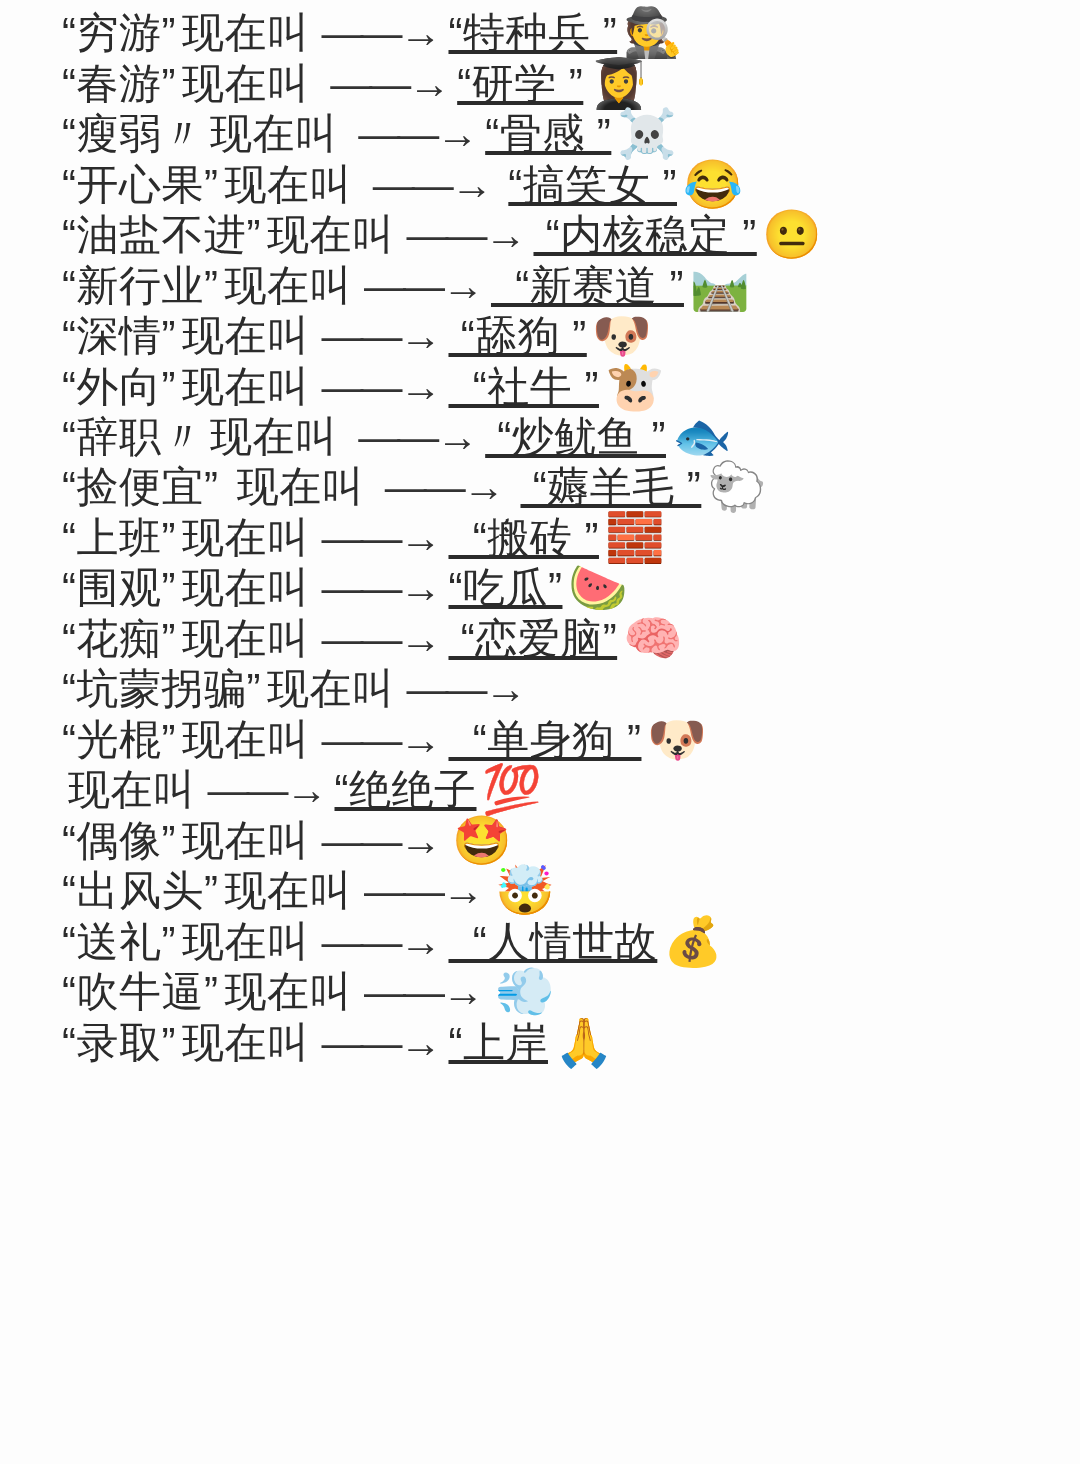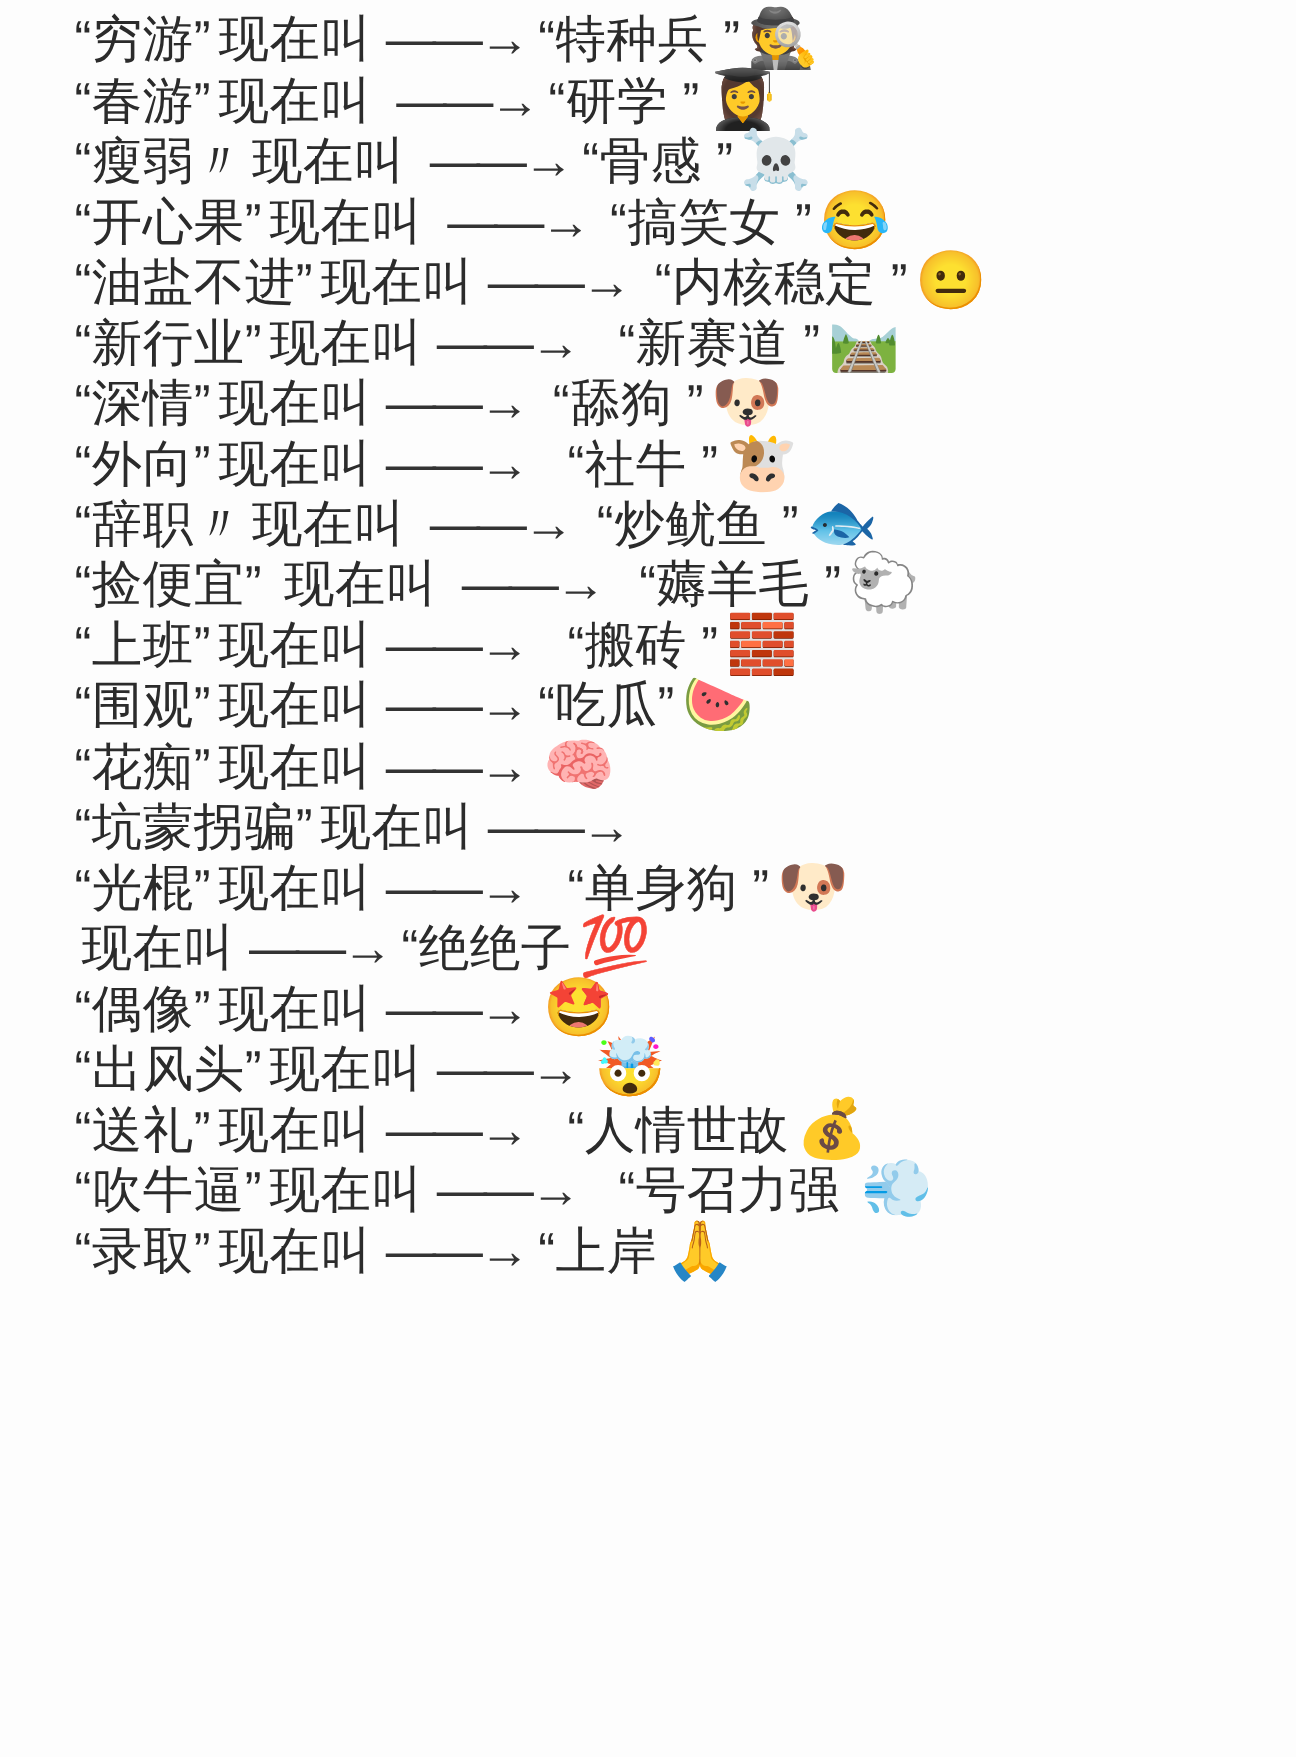--- a/index.html
+++ b/index.html
@@ -40,20 +40,21 @@
   }
   .arrow {
     margin: 0 8px;
     letter-spacing: -3px;
     font-weight: 400;
     color: #333333;
     white-space: pre;
   }
   .new {
     margin-left: 2px;
+    text-decoration: underline;
   }
   .emoji {
     font-size: 48px;
     line-height: 1;
     margin-left: 6px;
     letter-spacing: 0;
     white-space: pre;
   }
 </style>
 </head>
@@ -77,30 +78,30 @@
   <div class="row"><span class="old">“外向”</span><span class="label">现在叫</span><span class="arrow">——→</span><span class="new">  “社牛 ”</span><span class="emoji">🐮</span></div>
 
   <div class="row"><span class="old">“辞职〃</span><span class="label">现在叫</span><span class="arrow"> ——→</span><span class="new"> “炒鱿鱼 ”</span><span class="emoji">🐟</span></div>
 
   <div class="row"><span class="old">“捡便宜” </span><span class="label">现在叫</span><span class="arrow"> ——→ </span><span class="new"> “薅羊毛 ”</span><span class="emoji">🐑</span></div>
 
   <div class="row"><span class="old">“上班”</span><span class="label">现在叫</span><span class="arrow">——→</span><span class="new">  “搬砖 ”</span><span class="emoji">🧱</span></div>
 
   <div class="row"><span class="old">“围观”</span><span class="label">现在叫</span><span class="arrow">——→</span><span class="new">“吃瓜”</span><span class="emoji">🍉</span></div>
 
-  <div class="row"><span class="old">“花痴”</span><span class="label">现在叫</span><span class="arrow">——→</span><span class="emoji">🧠</span></div>
+  <div class="row"><span class="old">“花痴”</span><span class="label">现在叫</span><span class="arrow">——→</span><span class="new"> “恋爱脑”</span><span class="emoji">🧠</span></div>
 
   <div class="row"><span class="old">“坑蒙拐骗”</span><span class="label">现在叫</span><span class="arrow">——→</span><span class="emoji"></span></div>
 
   <div class="row"><span class="old">“光棍”</span><span class="label">现在叫</span><span class="arrow">——→</span><span class="new">  “单身狗 ”</span><span class="emoji">🐶</span></div>
 
   <div class="row"><span class="label">现在叫</span><span class="arrow">——→</span><span class="new">“绝绝子</span><span class="emoji">💯</span></div>
 
   <div class="row"><span class="old">“偶像”</span><span class="label">现在叫</span><span class="arrow">——→</span><span class="emoji">🤩</span></div>
 
   <div class="row"><span class="old">“出风头”</span><span class="label">现在叫</span><span class="arrow">——→</span><span class="emoji">🤯</span></div>
 
   <div class="row"><span class="old">“送礼”</span><span class="label">现在叫</span><span class="arrow">——→</span><span class="new">  “人情世故</span><span class="emoji">💰</span></div>
 
-  <div class="row"><span class="old">“吹牛逼”</span><span class="label">现在叫</span><span class="arrow">——→</span><span class="new">  “号召力强 </span><span class="emoji">💨</span></div>
+  <div class="row"><span class="old">“吹牛逼”</span><span class="label">现在叫</span><span class="arrow">——→</span><span class="emoji">💨</span></div>
 
   <div class="row"><span class="old">“录取”</span><span class="label">现在叫</span><span class="arrow">——→</span><span class="new">“上岸</span><span class="emoji">🙏</span></div>
 </div>
 
 </body></html>

